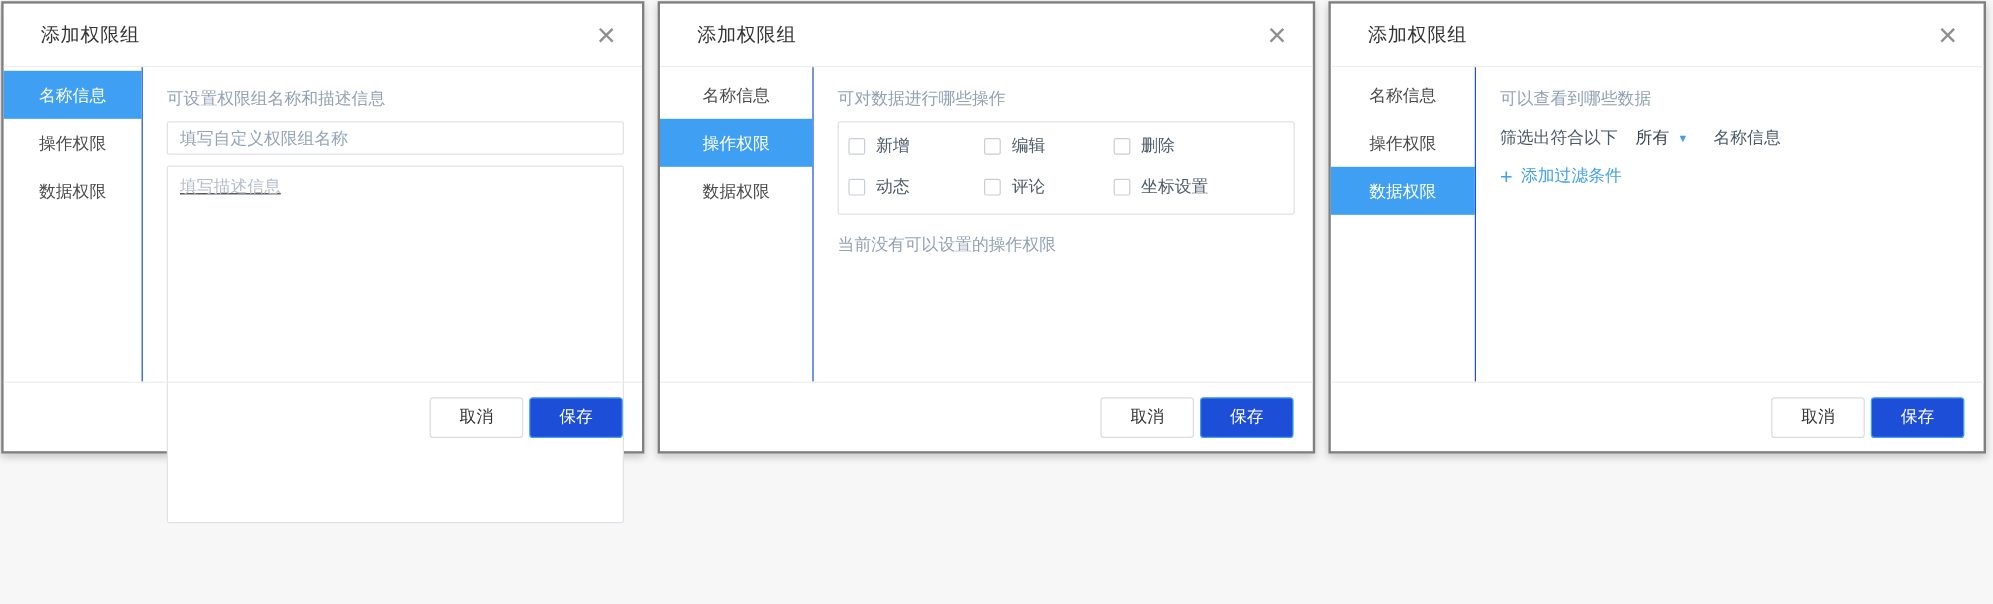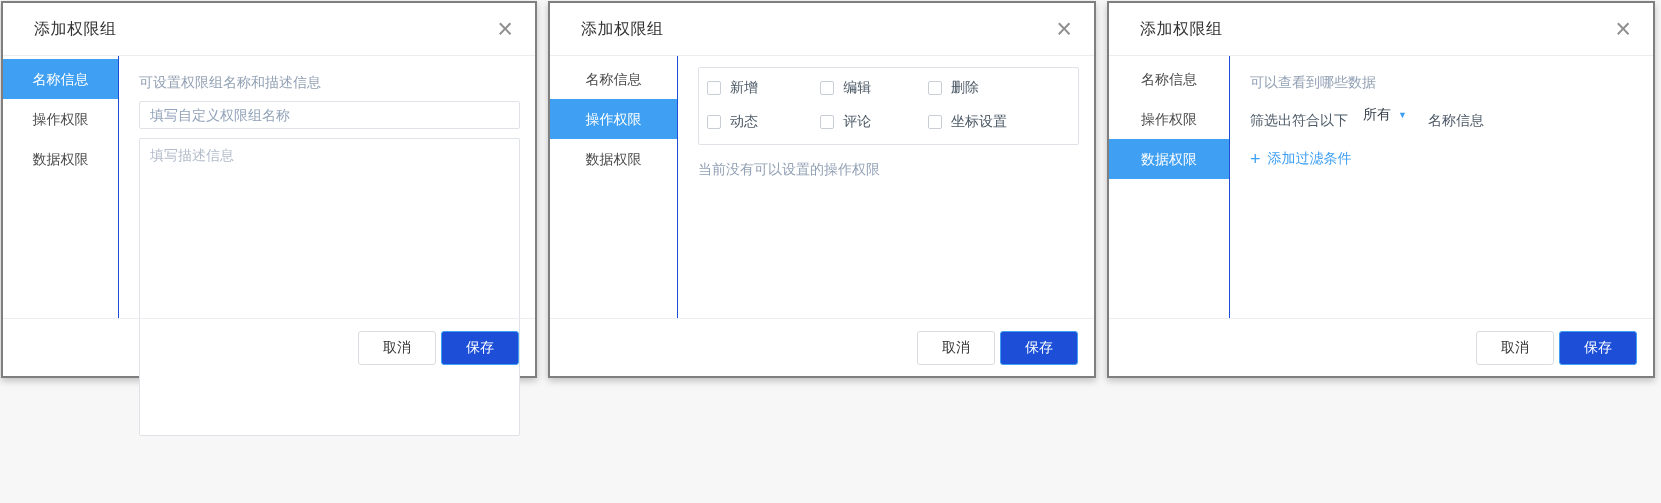--- a/index.html
+++ b/index.html
@@ -95,20 +95,21 @@
     height: 298px;
     margin-top: 9px;
     border: 1px solid #dfe2e7;
     border-radius: 2px;
     padding: 8px 10px;
     font-size: 14px;
     color: #333;
     resize: none;
     outline: none;
     font-family: inherit;
+    text-decoration: underline;
   }
   .desc-textarea::placeholder { color: #b2bcca; opacity: 1; }
 
   
   .checkbox-box {
     border: 1px solid #dfe2e7;
     border-radius: 2px;
     padding: 11px 10px 13px 8px;
     display: grid;
     grid-template-columns: 1.05fr 1fr 1.3fr;
@@ -136,21 +137,21 @@
     display: flex;
     align-items: center;
     font-size: 14px;
     color: #4c5966;
     padding: 5px 0 10px;
   }
   .filter-select {
     display: inline-flex;
     align-items: center;
     gap: 7px;
-    margin: 0 21px 12px 15px;
+    margin: 0 21px 0 15px;
     cursor: pointer;
   }
   .filter-select-value { color: #37424e; }
   .caret { font-size: 9px; color: #3e9ff3; line-height: 1; }
   .add-filter {
     display: inline-flex;
     align-items: center;
     gap: 7px;
     color: #3e9ff3;
     font-size: 14px;
@@ -212,20 +213,21 @@
       <span class="dlg-title">添加权限组</span>
       <span class="dlg-close">×</span>
     </div>
     <div class="dlg-body">
       <div class="sidebar">
         <div class="tab">名称信息</div>
         <div class="tab active">操作权限</div>
         <div class="tab">数据权限</div>
       </div>
       <div class="content">
+        <div class="hint">可对数据进行哪些操作</div>
         <div class="checkbox-box">
           <div class="checkbox-item">
             <span class="checkbox-square"></span>
             <span class="checkbox-label">新增</span>
           </div>
           <div class="checkbox-item">
             <span class="checkbox-square"></span>
             <span class="checkbox-label">编辑</span>
           </div>
           <div class="checkbox-item">

